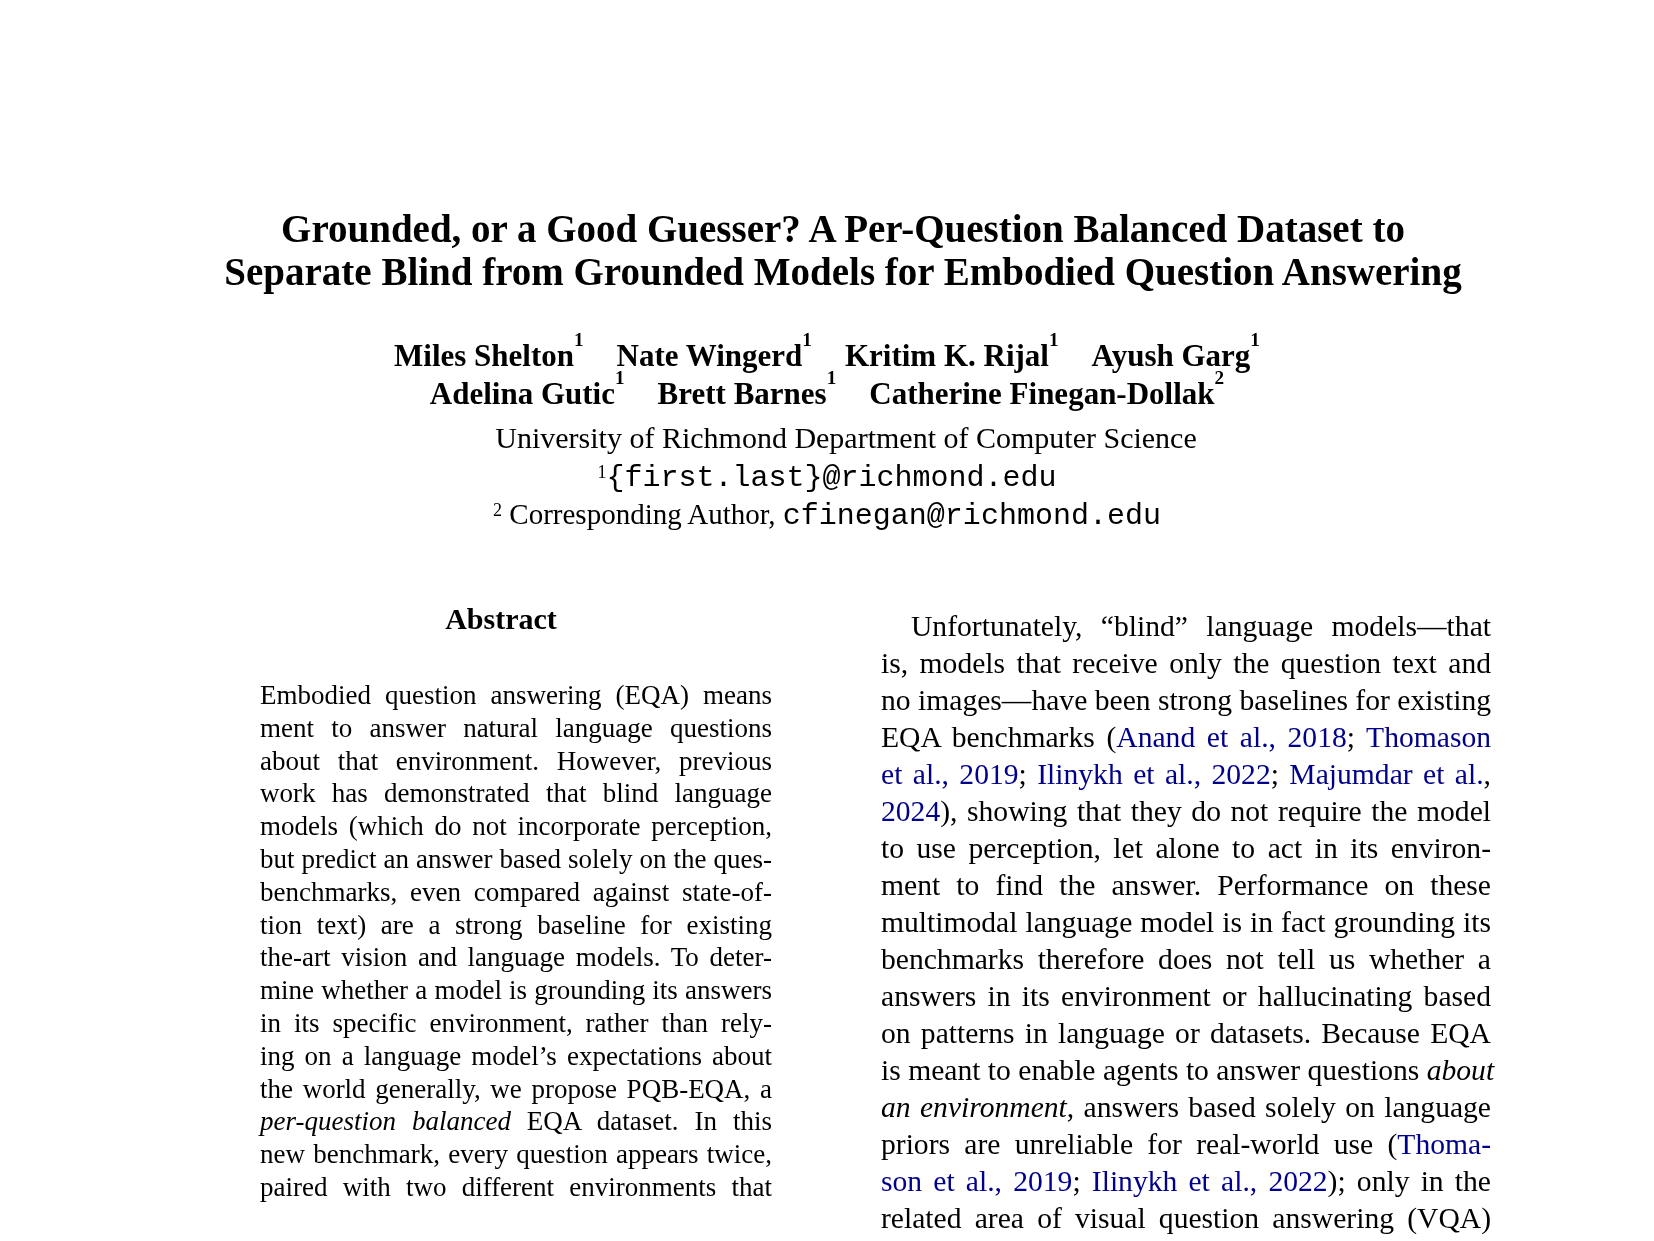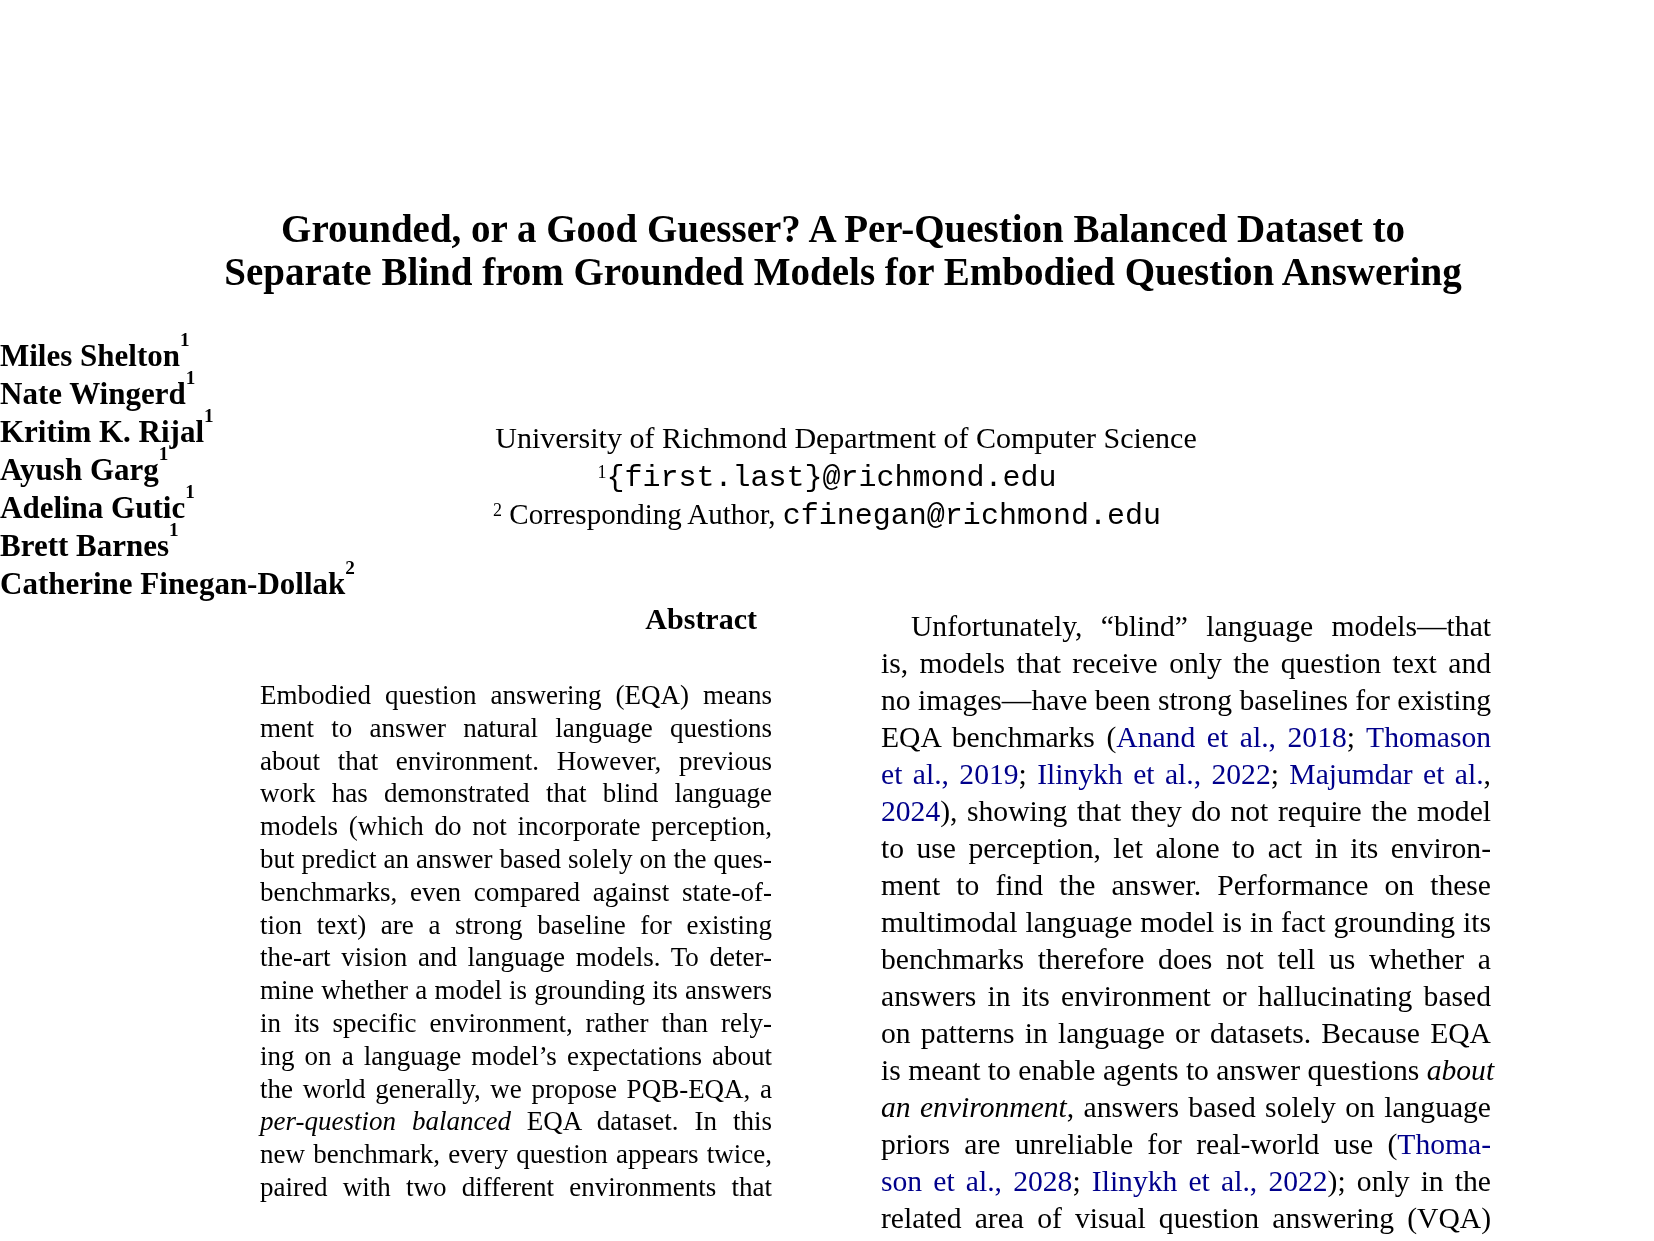--- a/index.html
+++ b/index.html
@@ -21,25 +21,24 @@
     font-size: 39px;
     line-height: 43px;
   }
   .authors-block {
     position: absolute;
     top: 337px; left: 0; width: 100%;
   }
   .author-row {
     display: flex;
     justify-content: center;
-    column-gap: 48px;
+    column-gap: 33px;
     font-weight: bold;
     font-size: 31px;
     line-height: 38px;
-    flex-direction: column;
   }
   .author sup, .sup {
     font-size: 0.62em;
     line-height: 0;
     position: relative;
     top: -0.45em;
   }
   .affiliation {
     position: absolute;
     top: 419px; left: 0; width: 100%;
@@ -58,21 +57,21 @@
   .email-primary { top: 457px; }
   .email-corresponding { top: 495px; }
   .mono {
     font-family: "Liberation Mono", monospace;
     font-size: 30px;
   }
   
   .abstract-heading {
     position: absolute;
     left: 245px; top: 602px; width: 512px;
-    text-align: right;
+    text-align: center;
     font-weight: bold;
     font-size: 30px;
   }
   .abstract-lines {
     position: absolute;
     left: 260px; top: 679px; width: 512px;
     font-size: 27px;
   }
   .abstract-lines .line { line-height: 32.8px; height: 32.8px; }
   .body-lines {
@@ -154,17 +153,17 @@
       <div class="line"><span class="cite">2024</span><span>), showing that they do not require the model</span></div>
       <div class="line"><span>to use perception, let alone to act in its environ-</span></div>
       <div class="line"><span>ment to find the answer. Performance on these</span></div>
       <div class="line"><span>multimodal language model is in fact grounding its</span></div>
       <div class="line"><span>benchmarks therefore does not tell us whether a</span></div>
       <div class="line"><span>answers in its environment or hallucinating based</span></div>
       <div class="line"><span>on patterns in language or datasets. Because EQA</span></div>
       <div class="line"><span>is meant to enable agents to answer questions </span><span class="it">about</span></div>
       <div class="line"><span class="it">an environment</span><span>, answers based solely on language</span></div>
       <div class="line"><span>priors are unreliable for real-world use (</span><span class="cite">Thoma-</span></div>
-      <div class="line"><span class="cite">son et al., 2028</span><span>; </span><span class="cite">Ilinykh et al., 2022</span><span>); only in the</span></div>
+      <div class="line"><span class="cite">son et al., 2019</span><span>; </span><span class="cite">Ilinykh et al., 2022</span><span>); only in the</span></div>
       <div class="line"><span>related area of visual question answering (VQA)</span></div>
     </div>
 
 </div>
 
 </body></html>

